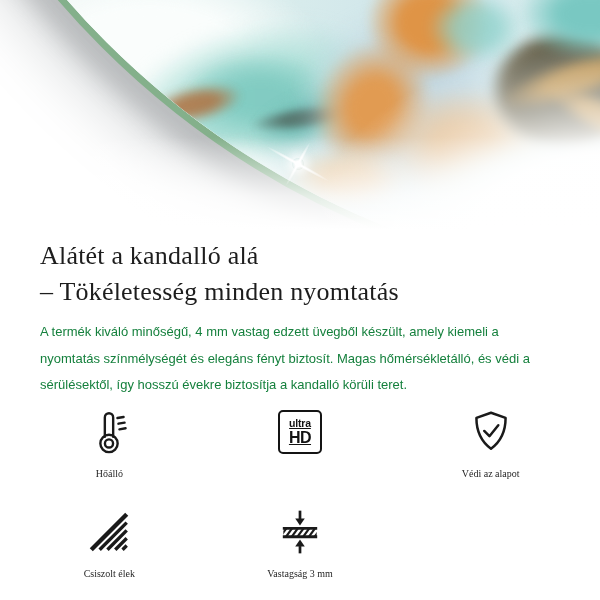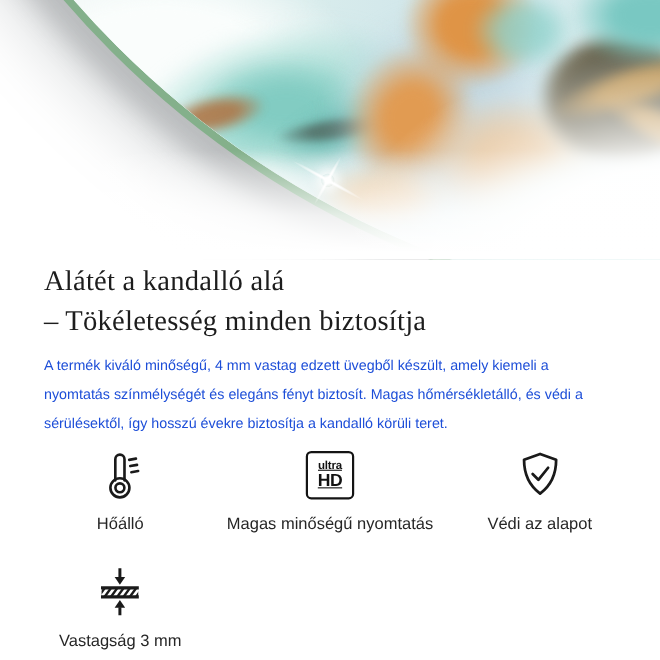--- a/index.html
+++ b/index.html
@@ -50,28 +50,28 @@
   .sparkle::after{content:"";position:absolute;top:12px;bottom:12px;left:35px;width:4px;border-radius:50%;
     background:radial-gradient(closest-side,#fff 25%,rgba(255,255,255,0));}
   .sparkle .core{position:absolute;left:31px;top:31px;width:12px;height:12px;border-radius:50%;
     background:radial-gradient(circle,#fff 30%,rgba(255,255,255,0) 72%);
     box-shadow:0 0 10px 4px rgba(255,255,255,.85);}
 
   
   h1{margin:2px 40px 0;font-family:"Liberation Serif",serif;font-weight:400;
      font-size:26px;line-height:36px;color:#1d1d1d;letter-spacing:.2px;}
   h1 span{display:block;}
-  .desc{margin:9px 40px 0;max-width:530px;font-size:13px;line-height:26.5px;color:#1d4ed8;}
+  .desc{margin:9px 40px 0;max-width:530px;font-size:13px;line-height:26.5px;color:#15803d;}
 
   
   .features{margin-top:7px;padding:0 14px;display:grid;grid-template-columns:1fr 1fr 1fr;row-gap:27px;}
   .feature{display:flex;flex-direction:column;align-items:center;}
   .icon{height:53px;display:flex;align-items:center;justify-content:center;}
   .icon svg{display:block;}
-  .label{margin-top:9px;font-size:15px;color:#262626;}
+  .label{margin-top:9px;font-size:10px;color:#262626;font-family:Liberation Serif, serif;}
   .hd-box{box-sizing:border-box;width:44px;height:44px;border:2.6px solid #141414;border-radius:5px;
     display:flex;flex-direction:column;align-items:center;justify-content:center;color:#121212;text-decoration:underline;}
   .hd-top{font-size:10.5px;font-weight:700;letter-spacing:-.2px;line-height:11px;}
   .hd-bottom{font-size:16px;font-weight:800;letter-spacing:-.5px;line-height:17px;}
 </style>
 </head>
 <body>
 
 <div class="page">
 
@@ -99,21 +99,21 @@
       </div>
     </div>
     <div class="fade"></div>
     <div class="sparkle">
         <span class="core"></span>
       </div>
   </div>
 
   <h1>
     <span>Alátét a kandalló alá</span>
-    <span>– Tökéletesség minden biztosítja</span>
+    <span>– Tökéletesség minden nyomtatás</span>
   </h1>
 
   <p class="desc">A termék kiváló minőségű, 4 mm vastag edzett üvegből készült, amely kiemeli a nyomtatás színmélységét és elegáns fényt biztosít. Magas hőmérsékletálló, és védi a sérülésektől, így hosszú évekre biztosítja a kandalló körüli teret.</p>
 
   <div class="features">
 
     <div class="feature">
       <div class="icon">
         <svg width="50" height="50" viewBox="0 0 48 48" fill="none" stroke="#1a1a1a" stroke-width="2.3" stroke-linecap="round">
           <path d="M20 28.5 V10 a4 4 0 0 1 8 0 v18.5"></path>
@@ -129,34 +129,45 @@
       <div class="label">Hőálló</div>
     </div>
 
     <div class="feature">
       <div class="icon">
         <div class="hd-box">
           <span class="hd-top">ultra</span>
           <span class="hd-bottom">HD</span>
         </div>
       </div>
-      <div class="label">Magas minőségű nyomtatás</div>
     </div>
 
     <div class="feature">
       <div class="icon">
         <svg width="50" height="50" viewBox="0 0 48 48" fill="none" stroke="#1a1a1a" stroke-width="2.4" stroke-linecap="round" stroke-linejoin="round">
           <path d="M24 5.5 L38 10.5 C38 23 33.5 33 24 40 C14.5 33 10 23 10 10.5 Z"></path>
           <path d="M17.5 23 L22.5 28 L31 17.5"></path>
         </svg>
       </div>
       <div class="label">Védi az alapot</div>
     </div>
 
 
+    <div class="feature">
+      <div class="icon">
+        <svg width="50" height="50" viewBox="0 0 48 48" stroke="#1a1a1a" stroke-width="3.2">
+          <line x1="7" y1="41" x2="41" y2="7" stroke-width="4.2"></line>
+          <line x1="15" y1="41" x2="41" y2="15"></line>
+          <line x1="22.5" y1="41" x2="41" y2="22.5"></line>
+          <line x1="30" y1="41" x2="41" y2="30"></line>
+          <line x1="37" y1="41" x2="41" y2="37"></line>
+        </svg>
+      </div>
+      <div class="label">Csiszolt élek</div>
+    </div>
 
     <div class="feature">
       <div class="icon">
         <svg width="50" height="50" viewBox="0 0 48 48" fill="none" stroke="#1a1a1a">
           <line x1="24" y1="3.5" x2="24" y2="11.5" stroke-width="2.6"></line>
           <polygon points="19.4,11 28.6,11 24,17.8" fill="#1a1a1a" stroke="none"></polygon>
           <line x1="7.5" y1="20.5" x2="40.5" y2="20.5" stroke-width="2.8"></line>
           <line x1="7.5" y1="28.5" x2="40.5" y2="28.5" stroke-width="2.8"></line>
           <clipPath id="barclip">
               <rect x="8" y="21" width="32" height="7.5"></rect>

